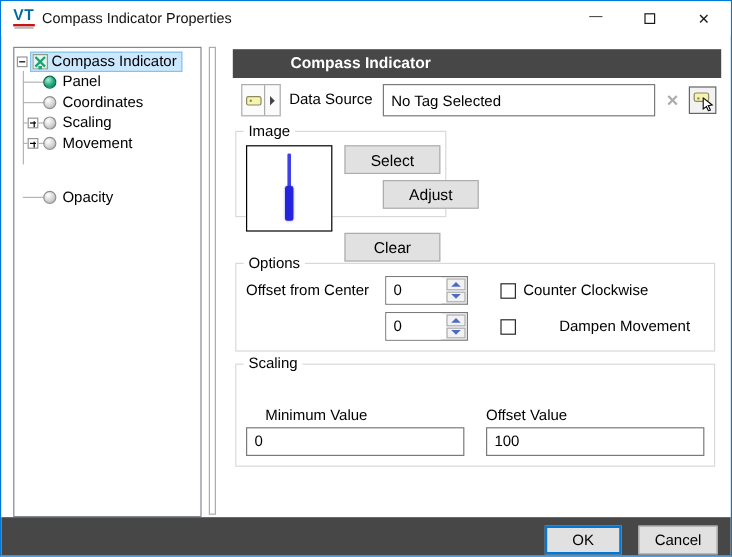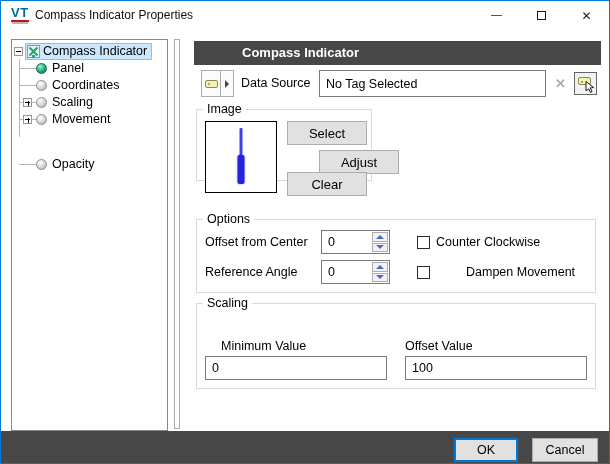--- a/index.html
+++ b/index.html
@@ -222,21 +222,21 @@
     </button>
 
     <div class="groupbox img-group">
       <span class="group-label">Image</span>
       <div class="img-preview">
         <span class="needle-thin"></span>
         <span class="needle-thick"></span>
       </div>
       <button class="btn img-btn" style="top:11px;">Select</button>
       <button class="btn img-btn" style="top:40px;margin-left:32px;">Adjust</button>
-      <button class="btn img-btn" style="top:62px;">Clear</button>
+      <button class="btn img-btn" style="top:84px;">Clear</button>
     </div>
 
     <div class="groupbox opt-group">
       <span class="group-label">Options</span>
 
       <span class="field-label" style="left:8px; top:10px;">Offset from Center</span>
       <div class="spinner" style="left:124px; top:10px;">
         <input value="0" style="">
         <span class="spin-btns">
           <button class="spin-btn">
@@ -245,21 +245,20 @@
           <button class="spin-btn">
               <span class="arr-dn"></span>
             </button>
         </span>
       </div>
       <span class="check-row" style="left:220px; top:15px;">
         <span class="checkbox"></span>
         <span>Counter Clockwise</span>
       </span>
 
-      <span class="field-label" style="left:8px; top:40px;">Reference Angle</span>
       <div class="spinner" style="left:124px; top:40px;">
         <input value="0" style="">
         <span class="spin-btns">
           <button class="spin-btn">
               <span class="arr-up"></span>
             </button>
           <button class="spin-btn">
               <span class="arr-dn"></span>
             </button>
         </span>

